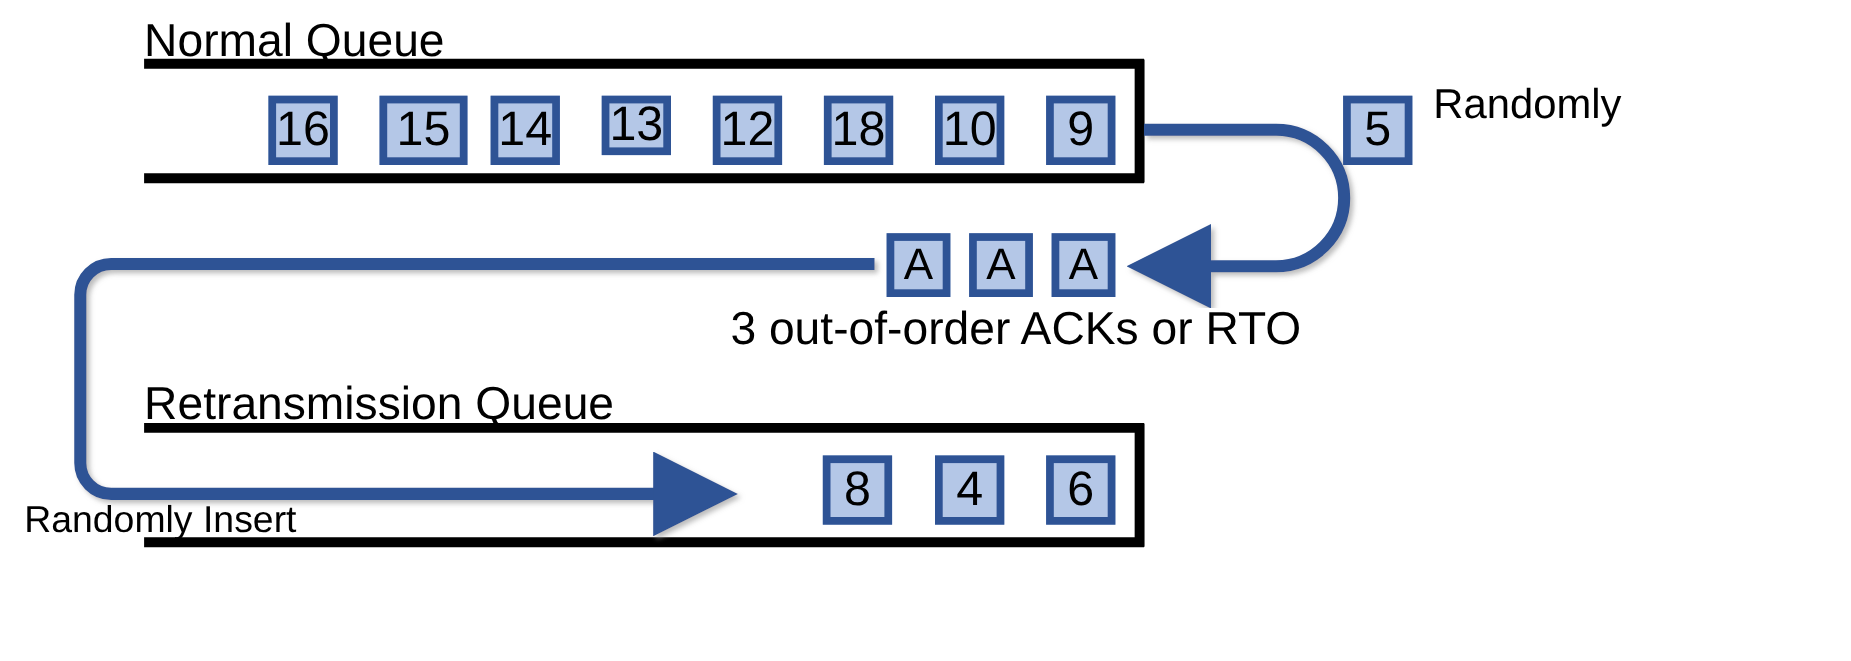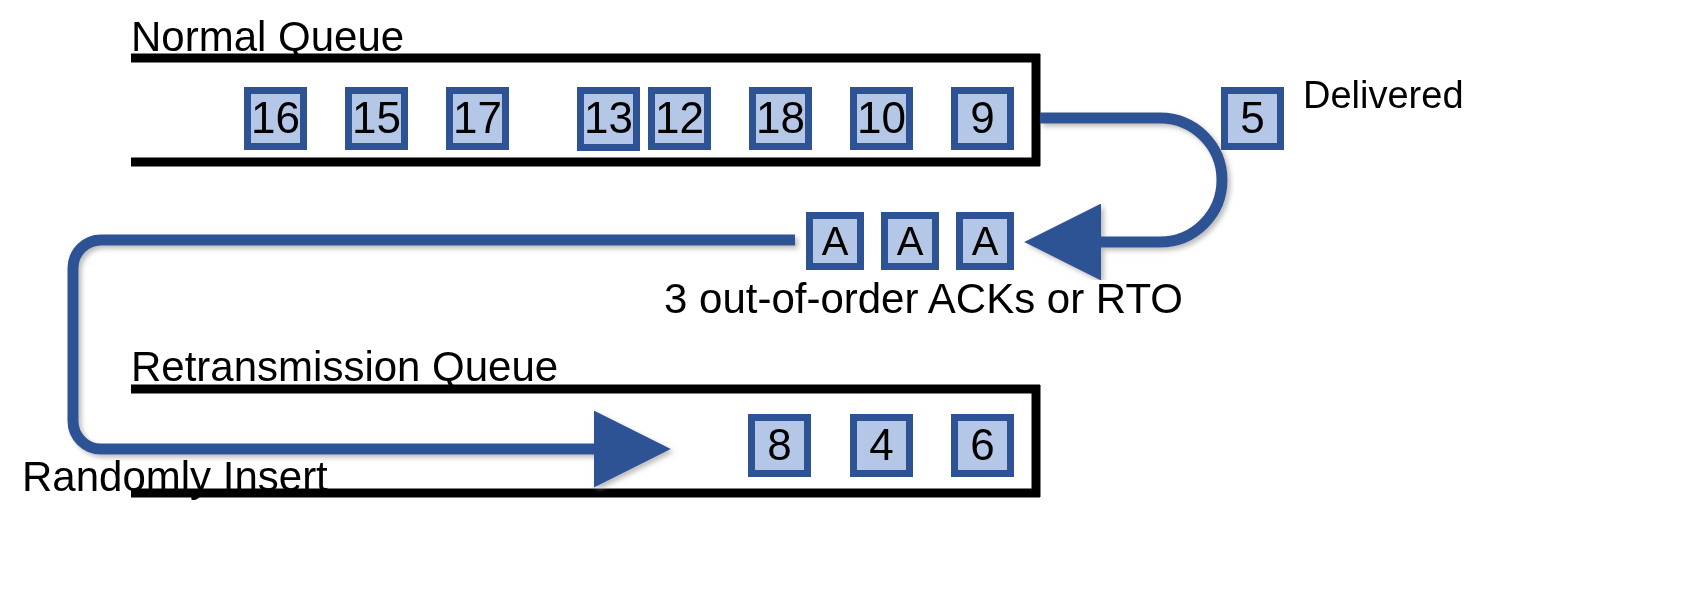--- a/index.html
+++ b/index.html
@@ -40,21 +40,21 @@
     line-height:1;
   }
   .label{
     position:absolute;
     color:#000000;
     white-space:nowrap;
     line-height:1;
   }
   .queue-title{font-size:42px;}
   .note{font-size:42px;}
-  .small-note{font-size:42px;text-align:center;}
+  .small-note{font-size:34px;text-align:center;}
   .arrow-label{font-size:38px;}
 </style>
 </head>
 <body>
 
 <div id="stage">
 
   <svg class="svg-layer" viewBox="0 0 1683 601" xmlns="http://www.w3.org/2000/svg">
     <defs>
       <marker id="ah" markerWidth="7" markerHeight="7" refX="4.2" refY="3.5" orient="auto" markerUnits="strokeWidth">
@@ -84,46 +84,46 @@
     <path filter="url(#sh)" d="M795,240 L101,240 A28,28 0 0 0 73,268 L73,421 A28,28 0 0 0 101,449 L640,449" stroke="#2E5395" stroke-width="11" fill="none" marker-end="url(#ah)"></path>
 
     <line filter="url(#sh)" x1="1104" y1="446" x2="1485" y2="446" stroke="#2E5395" stroke-width="11" marker-end="url(#ah)"></line>
   </svg>
 
   <div class="label queue-title" style="left:131px; top:16px;">Normal Queue</div>
 
   <div class="pkt" style="left:244px; top:87px; width:63px; height:63px;text-align:right;">
     <span>16</span>
   </div>
-  <div class="pkt" style="left:345px; top:87px; width:63px; height:63px;">
+  <div class="pkt" style="left:345px; top:87px; width:80px; height:63px;">
     <span>15</span>
   </div>
   <div class="pkt" style="left:446px; top:87px; width:63px; height:63px;">
-    <span>17</span>
+    <span>14</span>
   </div>
-  <div class="pkt" style="left:547px; top:87px; width:63px; height:64px;margin-left:30px;">
+  <div class="pkt" style="left:547px; top:87px; width:63px; height:54px;">
     <span>13</span>
   </div>
   <div class="pkt" style="left:648px; top:87px; width:63px; height:63px;">
     <span>12</span>
   </div>
   <div class="pkt" style="left:749px; top:87px; width:63px; height:63px;">
     <span>18</span>
   </div>
   <div class="pkt" style="left:850px; top:87px; width:63px; height:63px;">
     <span>10</span>
   </div>
   <div class="pkt" style="left:951px; top:87px; width:63px; height:63px;">
     <span>9</span>
   </div>
 
   <div class="pkt" style="left:1221px; top:87px; width:63px; height:63px;">
     <span>5</span>
   </div>
-  <div class="label arrow-label" style="left:1303px; top:76px;">Delivered</div>
+  <div class="label arrow-label" style="left:1303px; top:76px;">Randomly</div>
 
   <div class="ackbox" style="left:806px; top:212px; width:58px; height:58px;">
     <span>A</span>
   </div>
   <div class="ackbox" style="left:881px; top:212px; width:58px; height:58px;">
     <span>A</span>
   </div>
   <div class="ackbox" style="left:956px; top:212px; width:58px; height:58px;">
     <span>A</span>
   </div>

